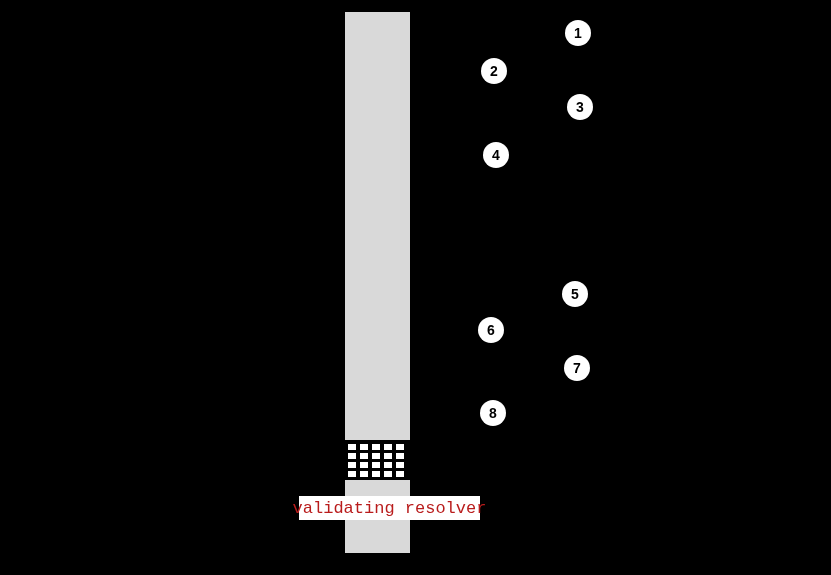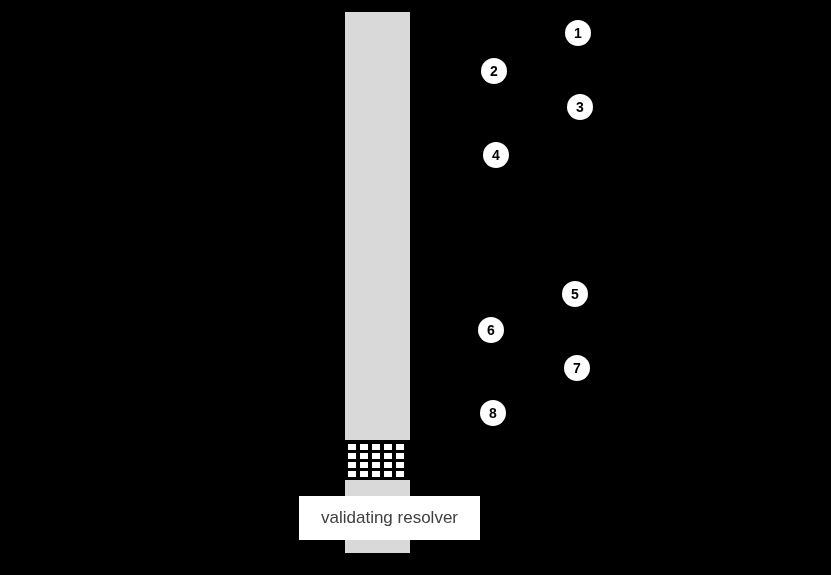--- a/index.html
+++ b/index.html
@@ -34,28 +34,29 @@
       background-color: #000000;
       background-image:
         repeating-linear-gradient(90deg, rgba(0,0,0,0) 0 8px, #000000 8px 12px),
         repeating-linear-gradient(0deg, #ffffff 0 6px, #000000 6px 9px);
     }
     .resolver-label {
       position: absolute;
       left: 299px;
       top: 496px;
       width: 181px;
-      height: 44px;
+      height: 24px;
       background: #ffffff;
-      color: #404040;
+      color: #b91c1c;
       display: flex;
       align-items: center;
       justify-content: center;
       font-size: 17px;
       white-space: nowrap;
+      font-family: Liberation Mono, monospace;
     }
     .step {
       position: absolute;
       width: 26px;
       height: 26px;
       border-radius: 50%;
       background: #ffffff;
       color: #000000;
       display: flex;
       align-items: center;

